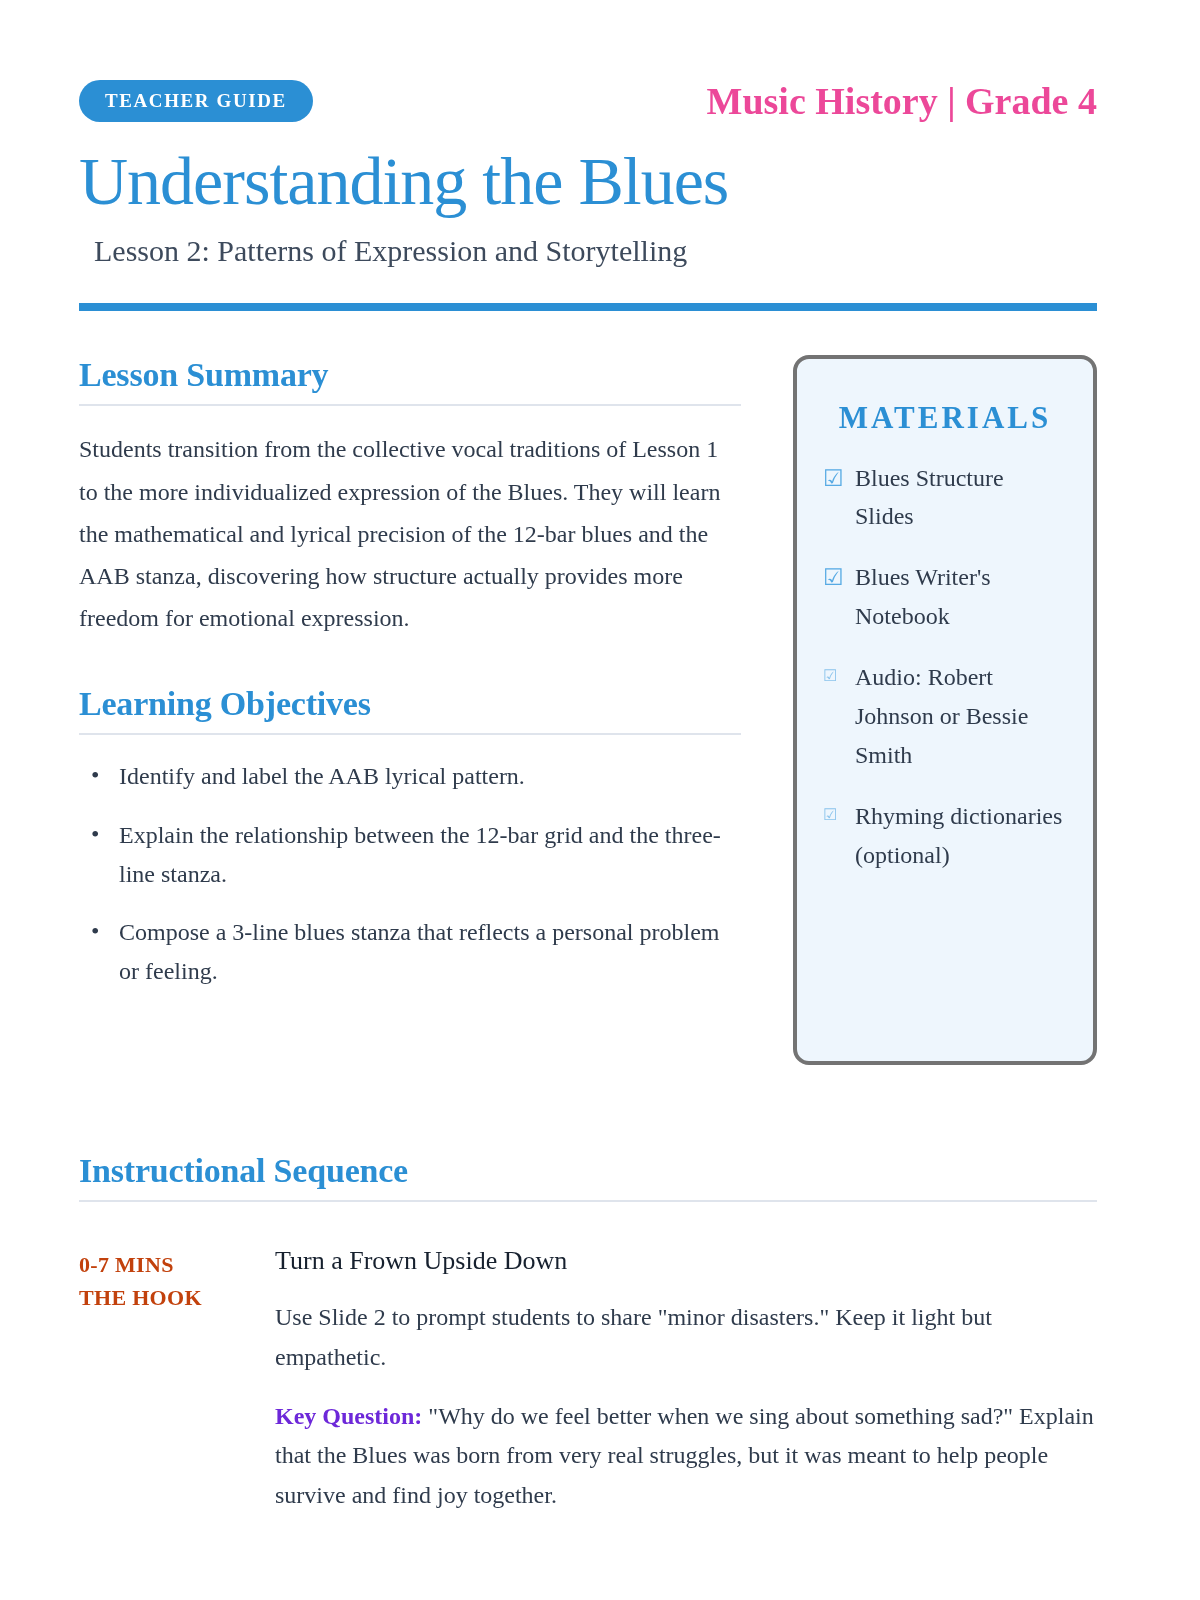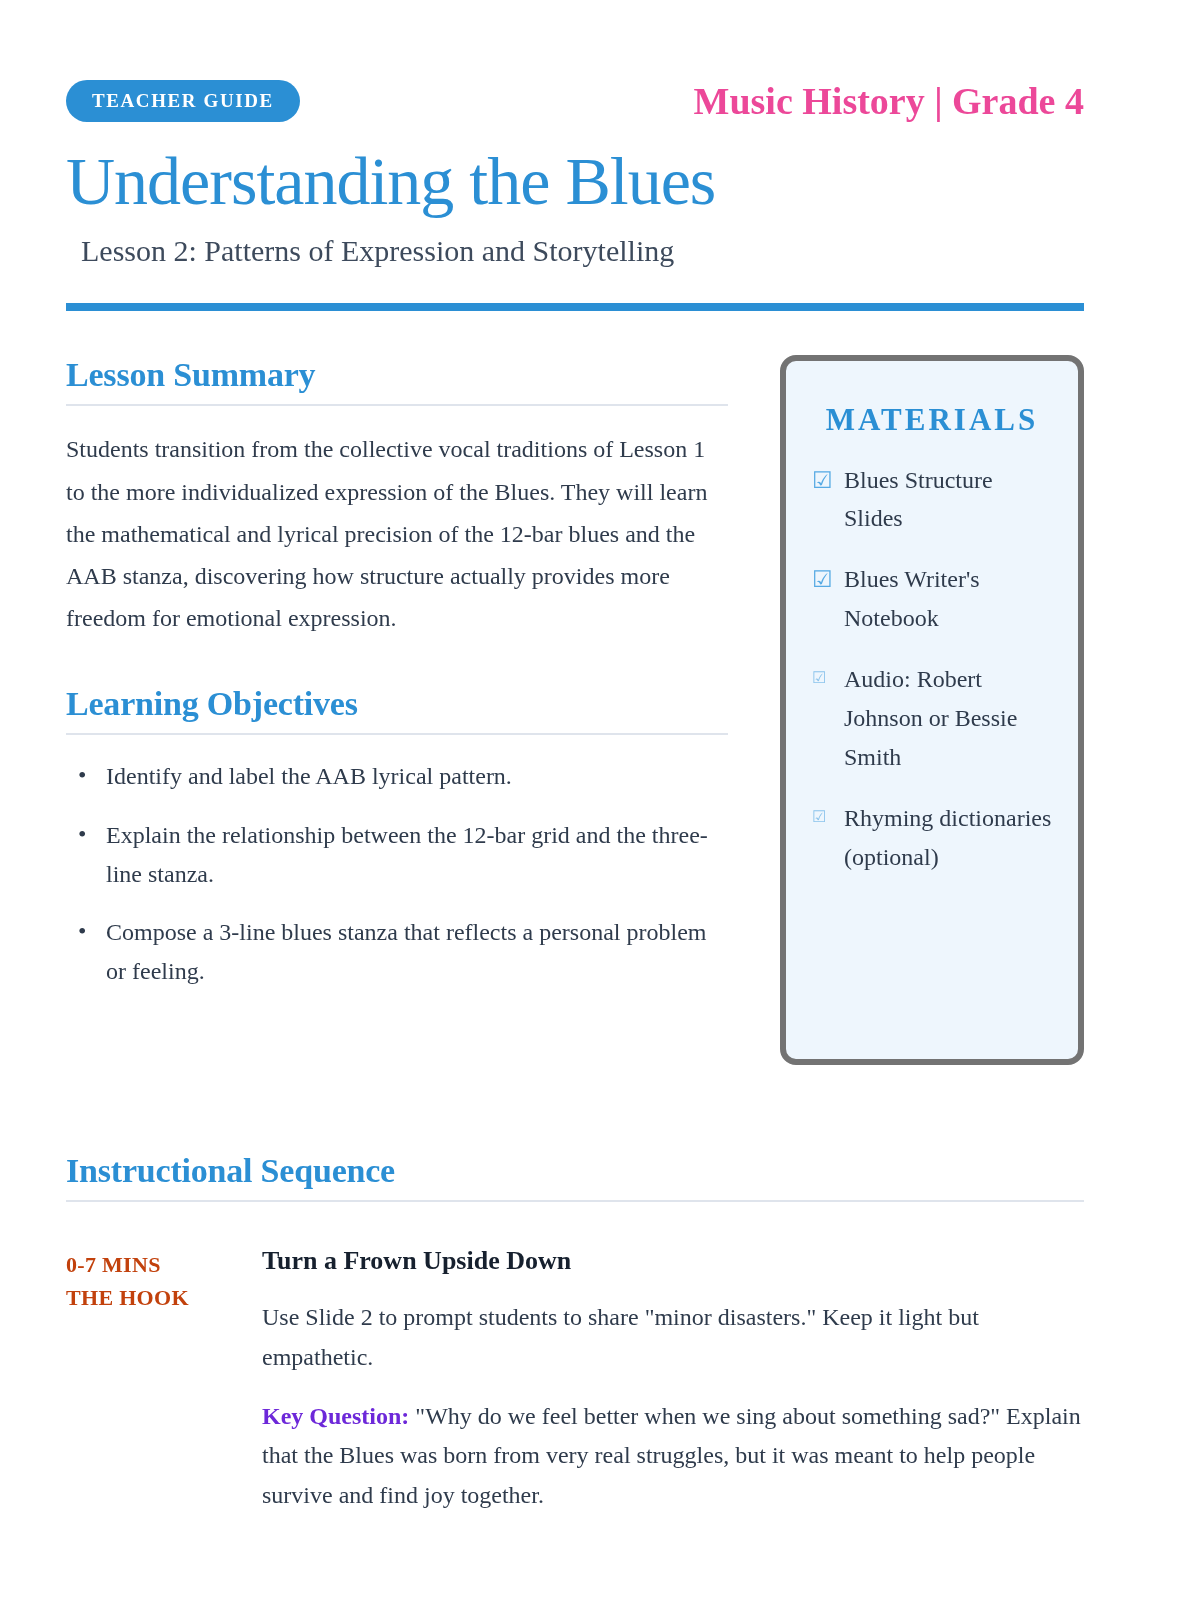--- a/index.html
+++ b/index.html
@@ -17,21 +17,21 @@
   }
   .page {
     position: relative;
     width: 1200px;
     height: 1600px;
     padding: 0;
     box-sizing: border-box;
   }
   .inner {
     position: absolute;
-    left: 66px;
+    left: 79px;
     top: 0;
     width: 1018px;
   }
 
   
   .header-row {
     display: flex;
     align-items: center;
     justify-content: space-between;
     padding-top: 78px;
@@ -131,21 +131,21 @@
     position: absolute;
     left: -28px;
     top: -1px;
     font-size: 24px;
     color: #2f3b4c;
   }
 
   
   .materials-card {
     background: #eef6fd;
-    border: 6px solid #737373;
+    border: 4px solid #737373;
     border-radius: 16px;
     padding: 40px 26px 40px 26px;
     box-sizing: border-box;
     min-height: 710px;
   }
   .materials-head {
     margin: 0 0 18px 0;
     color: #2b8fd4;
     font-size: 31px;
     font-weight: bold;
@@ -201,21 +201,21 @@
     font-weight: bold;
     line-height: 1.5;
     letter-spacing: 0.3px;
     padding-top: 4px;
   }
   .seq-time .line2 { display: block; }
   .seq-content { flex: 1 1 auto; }
   .seq-heading {
     margin: 0;
     font-size: 26px;
-    font-weight: bold;
+    font-weight: normal;
     color: #16202e;
     line-height: 1.3;
   }
   .seq-para {
     margin: 20px 0 0 0;
     font-size: 24px;
     line-height: 1.64;
     color: #2f3b4c;
   }
   .seq-para strong { font-weight: bold; color: #6d28d9; }

